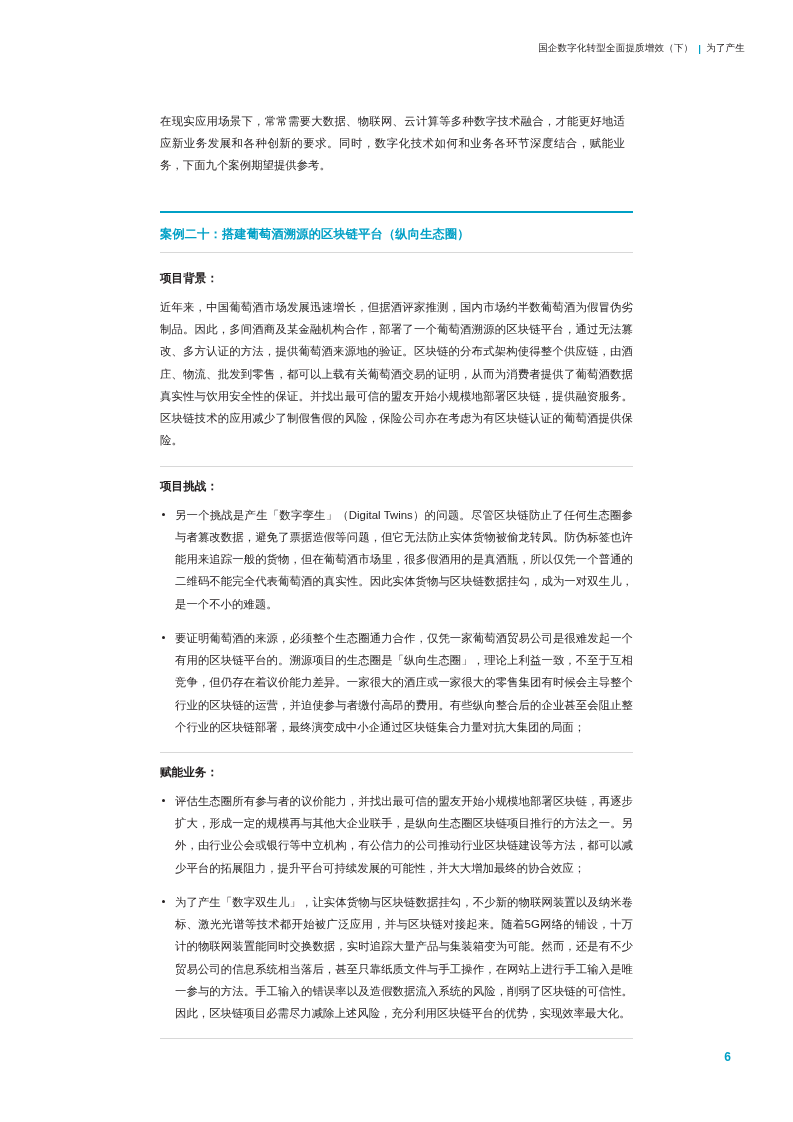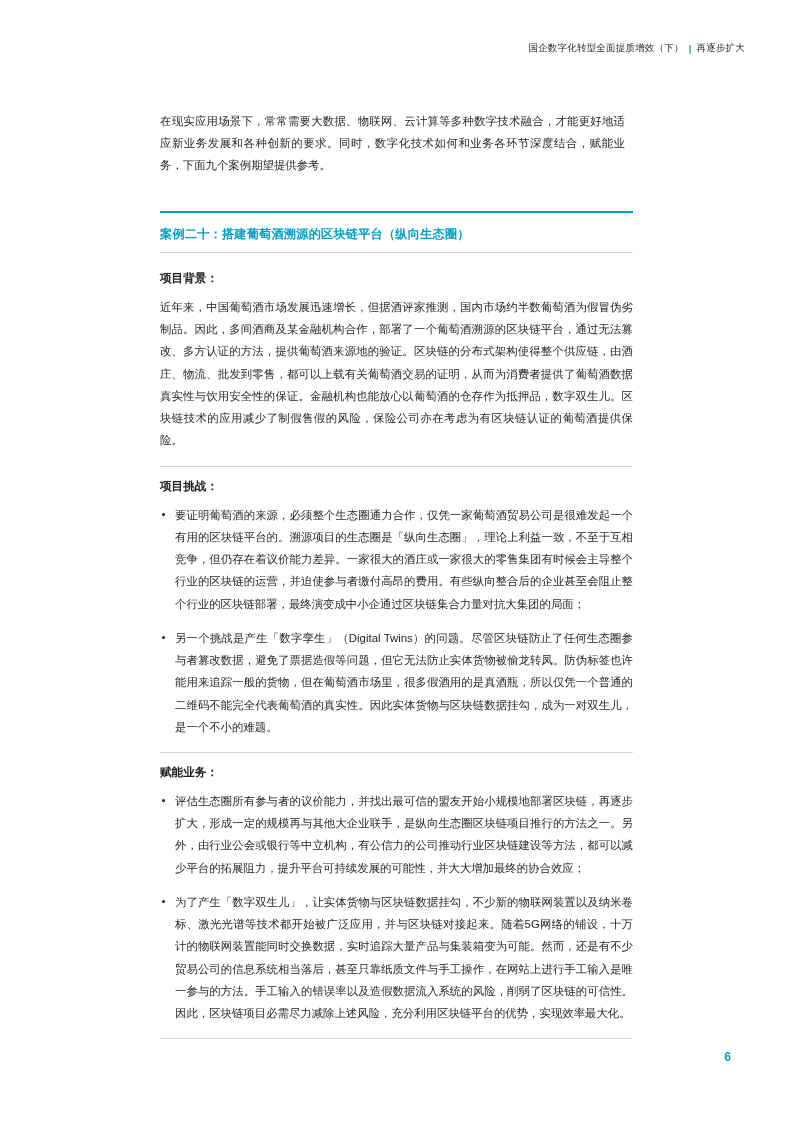--- a/index.html
+++ b/index.html
@@ -136,42 +136,42 @@
   }
 </style>
 </head>
 <body>
 
 <div class="page">
 
   <div class="page-header">
     <span class="hdr-title">国企数字化转型全面提质增效（下）</span>
     <span class="hdr-sep">|</span>
-    <span class="hdr-section">再逐步扩大</span>
+    <span class="hdr-section">为了产生</span>
   </div>
 
   <div class="content">
 
     <p class="intro">在现实应用场景下，常常需要大数据、物联网、云计算等多种数字技术融合，才能更好地适应新业务发展和各种创新的要求。同时，数字化技术如何和业务各环节深度结合，赋能业务，下面九个案例期望提供参考。</p>
 
     <div class="case-title-wrap">
       <div class="case-title">案例二十：搭建葡萄酒溯源的区块链平台（纵向生态圈）</div>
     </div>
 
     <div class="section">
       <div class="section-heading">项目背景：</div>
-      <div class="section-body">近年来，中国葡萄酒市场发展迅速增长，但据酒评家推测，国内市场约半数葡萄酒为假冒伪劣制品。因此，多间酒商及某金融机构合作，部署了一个葡萄酒溯源的区块链平台，通过无法篡改、多方认证的方法，提供葡萄酒来源地的验证。区块链的分布式架构使得整个供应链，由酒庄、物流、批发到零售，都可以上载有关葡萄酒交易的证明，从而为消费者提供了葡萄酒数据真实性与饮用安全性的保证。金融机构也能放心以葡萄酒的仓存作为抵押品，数字双生儿。区块链技术的应用减少了制假售假的风险，保险公司亦在考虑为有区块链认证的葡萄酒提供保险。</div>
+      <div class="section-body">近年来，中国葡萄酒市场发展迅速增长，但据酒评家推测，国内市场约半数葡萄酒为假冒伪劣制品。因此，多间酒商及某金融机构合作，部署了一个葡萄酒溯源的区块链平台，通过无法篡改、多方认证的方法，提供葡萄酒来源地的验证。区块链的分布式架构使得整个供应链，由酒庄、物流、批发到零售，都可以上载有关葡萄酒交易的证明，从而为消费者提供了葡萄酒数据真实性与饮用安全性的保证。并找出最可信的盟友开始小规模地部署区块链，提供融资服务。区块链技术的应用减少了制假售假的风险，保险公司亦在考虑为有区块链认证的葡萄酒提供保险。</div>
       <div class="rule"></div>
     </div>
 
     <div class="section">
       <div class="section-heading">项目挑战：</div>
       <ul class="bullets">
+        <li>另一个挑战是产生「数字孪生」（Digital Twins）的问题。尽管区块链防止了任何生态圈参与者篡改数据，避免了票据造假等问题，但它无法防止实体货物被偷龙转凤。防伪标签也许能用来追踪一般的货物，但在葡萄酒市场里，很多假酒用的是真酒瓶，所以仅凭一个普通的二维码不能完全代表葡萄酒的真实性。因此实体货物与区块链数据挂勾，成为一对双生儿，是一个不小的难题。</li>
         <li>要证明葡萄酒的来源，必须整个生态圈通力合作，仅凭一家葡萄酒贸易公司是很难发起一个有用的区块链平台的。溯源项目的生态圈是「纵向生态圈」，理论上利益一致，不至于互相竞争，但仍存在着议价能力差异。一家很大的酒庄或一家很大的零售集团有时候会主导整个行业的区块链的运营，并迫使参与者缴付高昂的费用。有些纵向整合后的企业甚至会阻止整个行业的区块链部署，最终演变成中小企通过区块链集合力量对抗大集团的局面；</li>
-        <li>另一个挑战是产生「数字孪生」（Digital Twins）的问题。尽管区块链防止了任何生态圈参与者篡改数据，避免了票据造假等问题，但它无法防止实体货物被偷龙转凤。防伪标签也许能用来追踪一般的货物，但在葡萄酒市场里，很多假酒用的是真酒瓶，所以仅凭一个普通的二维码不能完全代表葡萄酒的真实性。因此实体货物与区块链数据挂勾，成为一对双生儿，是一个不小的难题。</li>
       </ul>
       <div class="rule"></div>
     </div>
 
     <div class="section">
       <div class="section-heading">赋能业务：</div>
       <ul class="bullets">
         <li>评估生态圈所有参与者的议价能力，并找出最可信的盟友开始小规模地部署区块链，再逐步扩大，形成一定的规模再与其他大企业联手，是纵向生态圈区块链项目推行的方法之一。另外，由行业公会或银行等中立机构，有公信力的公司推动行业区块链建设等方法，都可以减少平台的拓展阻力，提升平台可持续发展的可能性，并大大增加最终的协合效应；</li>
         <li>为了产生「数字双生儿」，让实体货物与区块链数据挂勾，不少新的物联网装置以及纳米卷标、激光光谱等技术都开始被广泛应用，并与区块链对接起来。随着5G网络的铺设，十万计的物联网装置能同时交换数据，实时追踪大量产品与集装箱变为可能。然而，还是有不少贸易公司的信息系统相当落后，甚至只靠纸质文件与手工操作，在网站上进行手工输入是唯一参与的方法。手工输入的错误率以及造假数据流入系统的风险，削弱了区块链的可信性。因此，区块链项目必需尽力减除上述风险，充分利用区块链平台的优势，实现效率最大化。</li>
       </ul>

